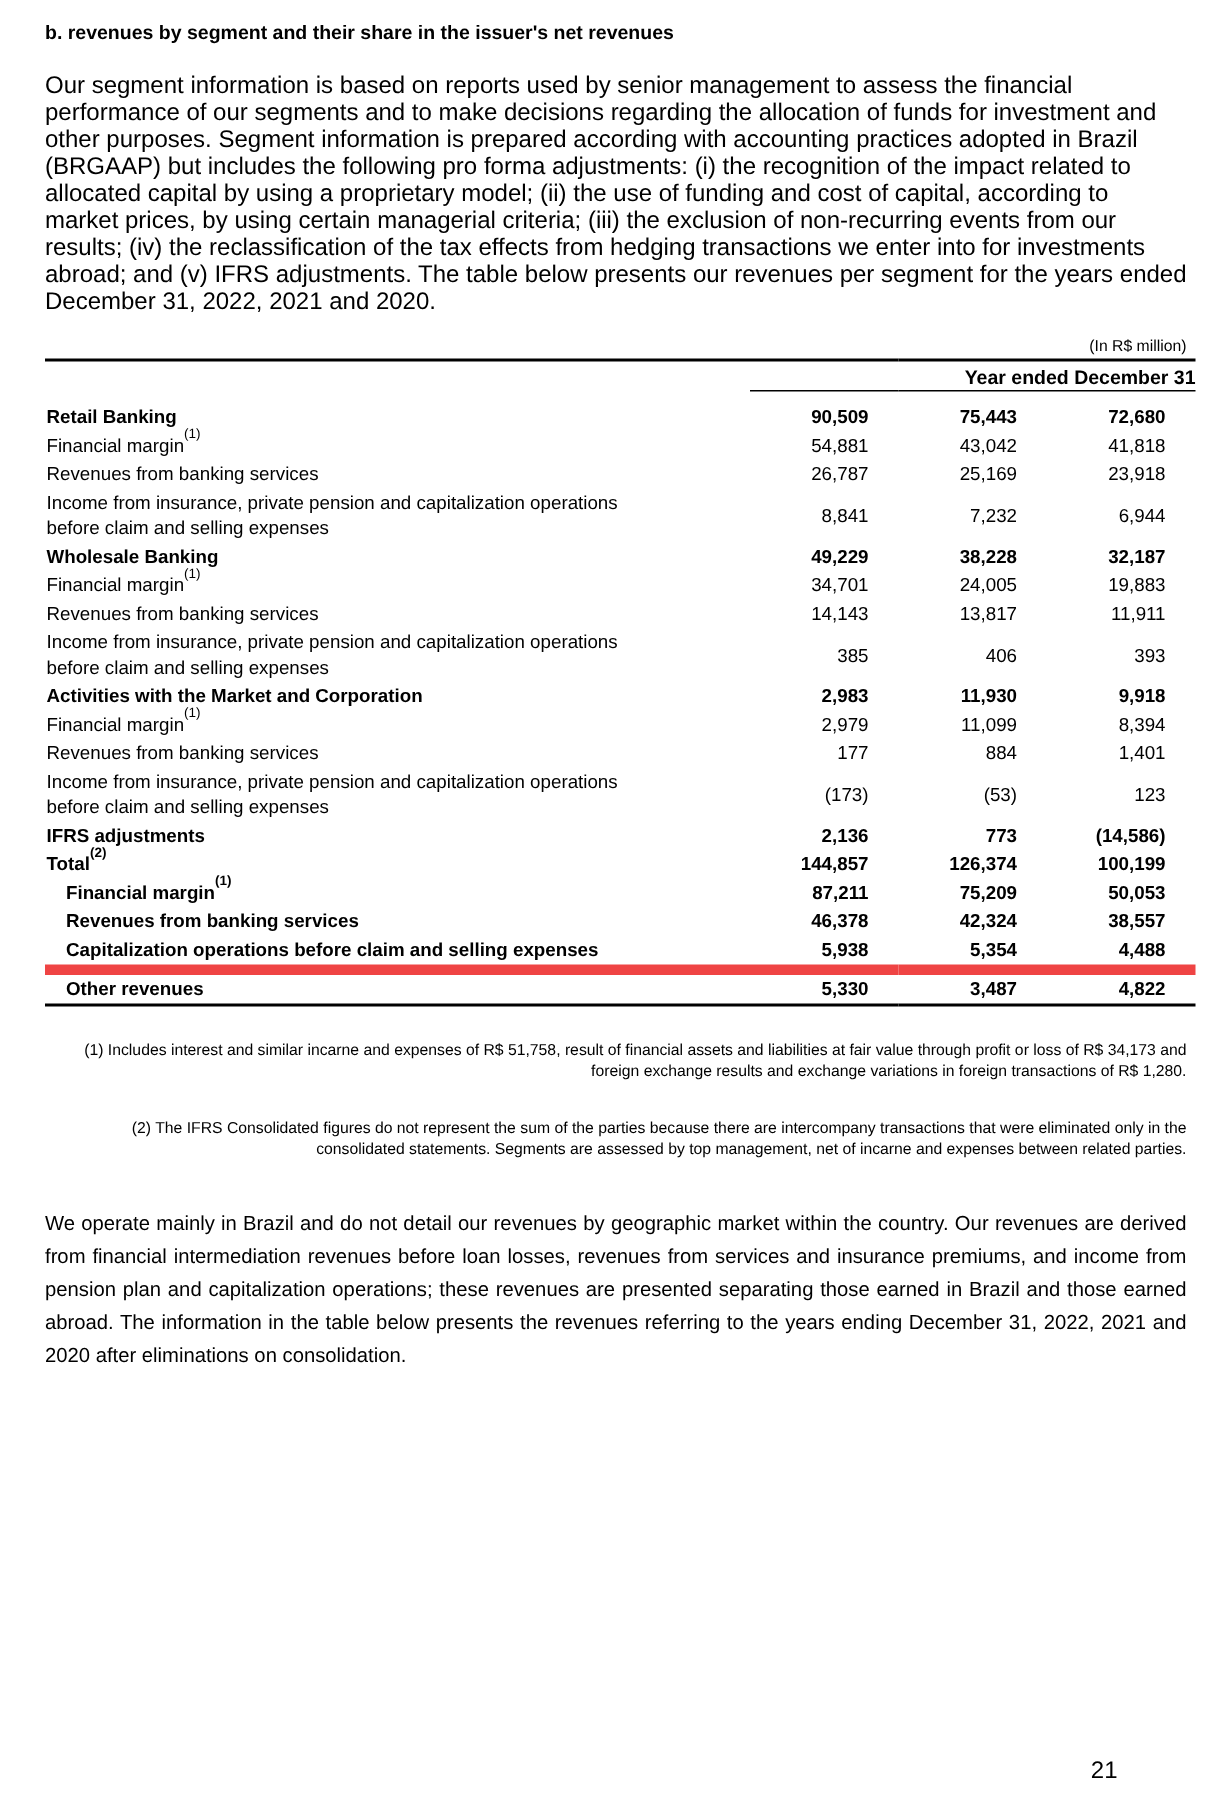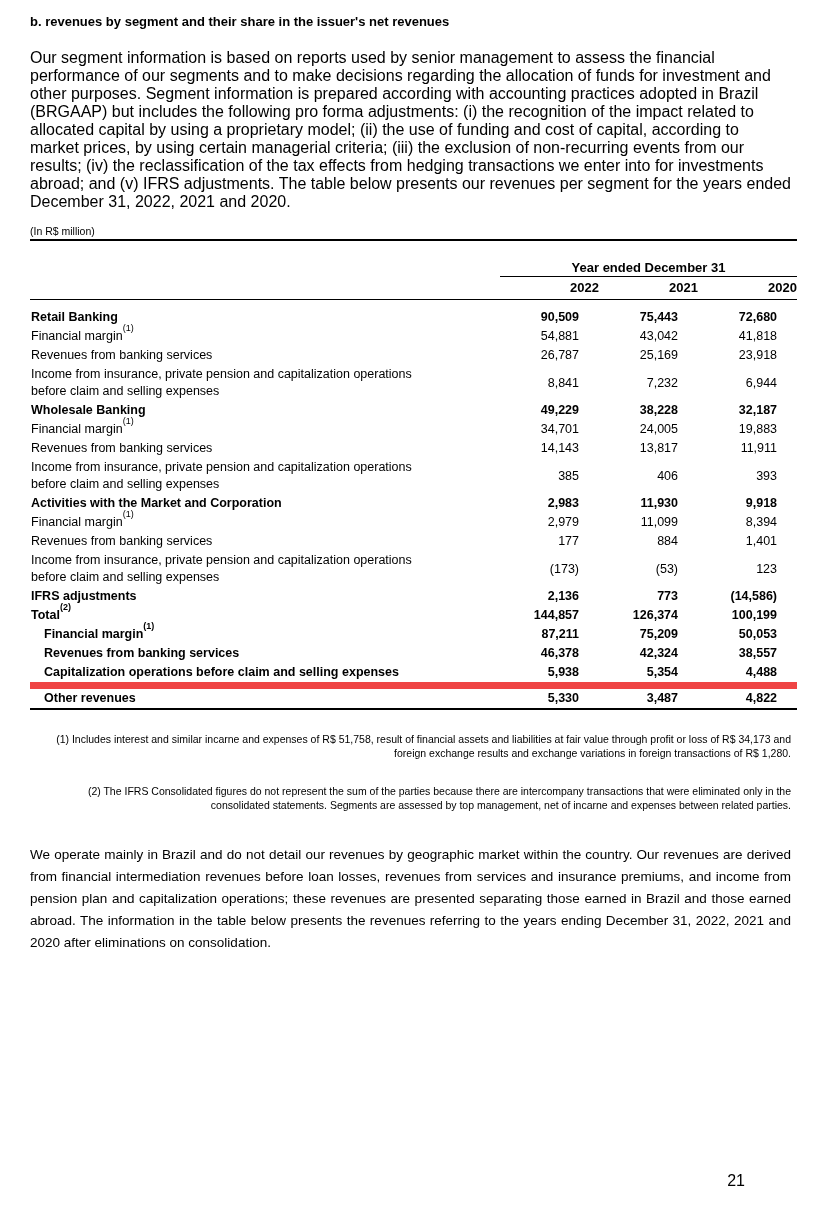--- a/index.html
+++ b/index.html
@@ -25,39 +25,39 @@
     margin: 0 0 26px 0;
   }
   .intro {
     font-size: 16px;
     line-height: 18px;
     margin: 0 0 14px 0;
     max-width: 762px;
   }
   .unit-note {
     font-size: 10.5px;
-    text-align: left;
+    text-align: right;
     margin: 0 0 2px 0;
   }
   table.revenue-table {
     width: 100%;
     border-collapse: collapse;
     border-top: 2px solid #000;
     border-bottom: 2px solid #000;
     font-size: 12.5px;
     table-layout: fixed;
   }
   col.c-label { width: 470px; }
   col.c-num { width: 99px; }
   th.group-header {
     font-size: 13px;
     font-weight: bold;
-    text-align: center;
+    text-align: right;
     border-bottom: 1px solid #000;
-    padding: 19px 0 1px 0;
+    padding: 3px 0 1px 0;
   }
   tr.years-row th {
     border-bottom: 1px solid #000;
     padding: 3px 0 4px 0;
   }
   th.year-cell {
     font-size: 13px;
     font-weight: bold;
     text-align: right;
     padding-right: 30px;
@@ -116,26 +116,20 @@
       <col class="c-label">
       <col class="c-num">
       <col class="c-num">
       <col class="c-num">
     </colgroup>
     <thead>
       <tr>
         <th></th>
         <th class="group-header" colspan="3">Year ended December 31</th>
       </tr>
-      <tr class="years-row">
-        <th></th>
-        <th class="year-cell">2022</th>
-        <th class="year-cell">2021</th>
-        <th class="year-cell">2020</th>
-      </tr>
     </thead>
     <tbody>
         <tr>
           <td class="label-cell bold">
             <div class="label-text">Retail Banking</div>
           </td>
           <td class="num-cell bold">90,509</td>
           <td class="num-cell bold">75,443</td>
           <td class="num-cell bold">72,680</td>
         </tr>

